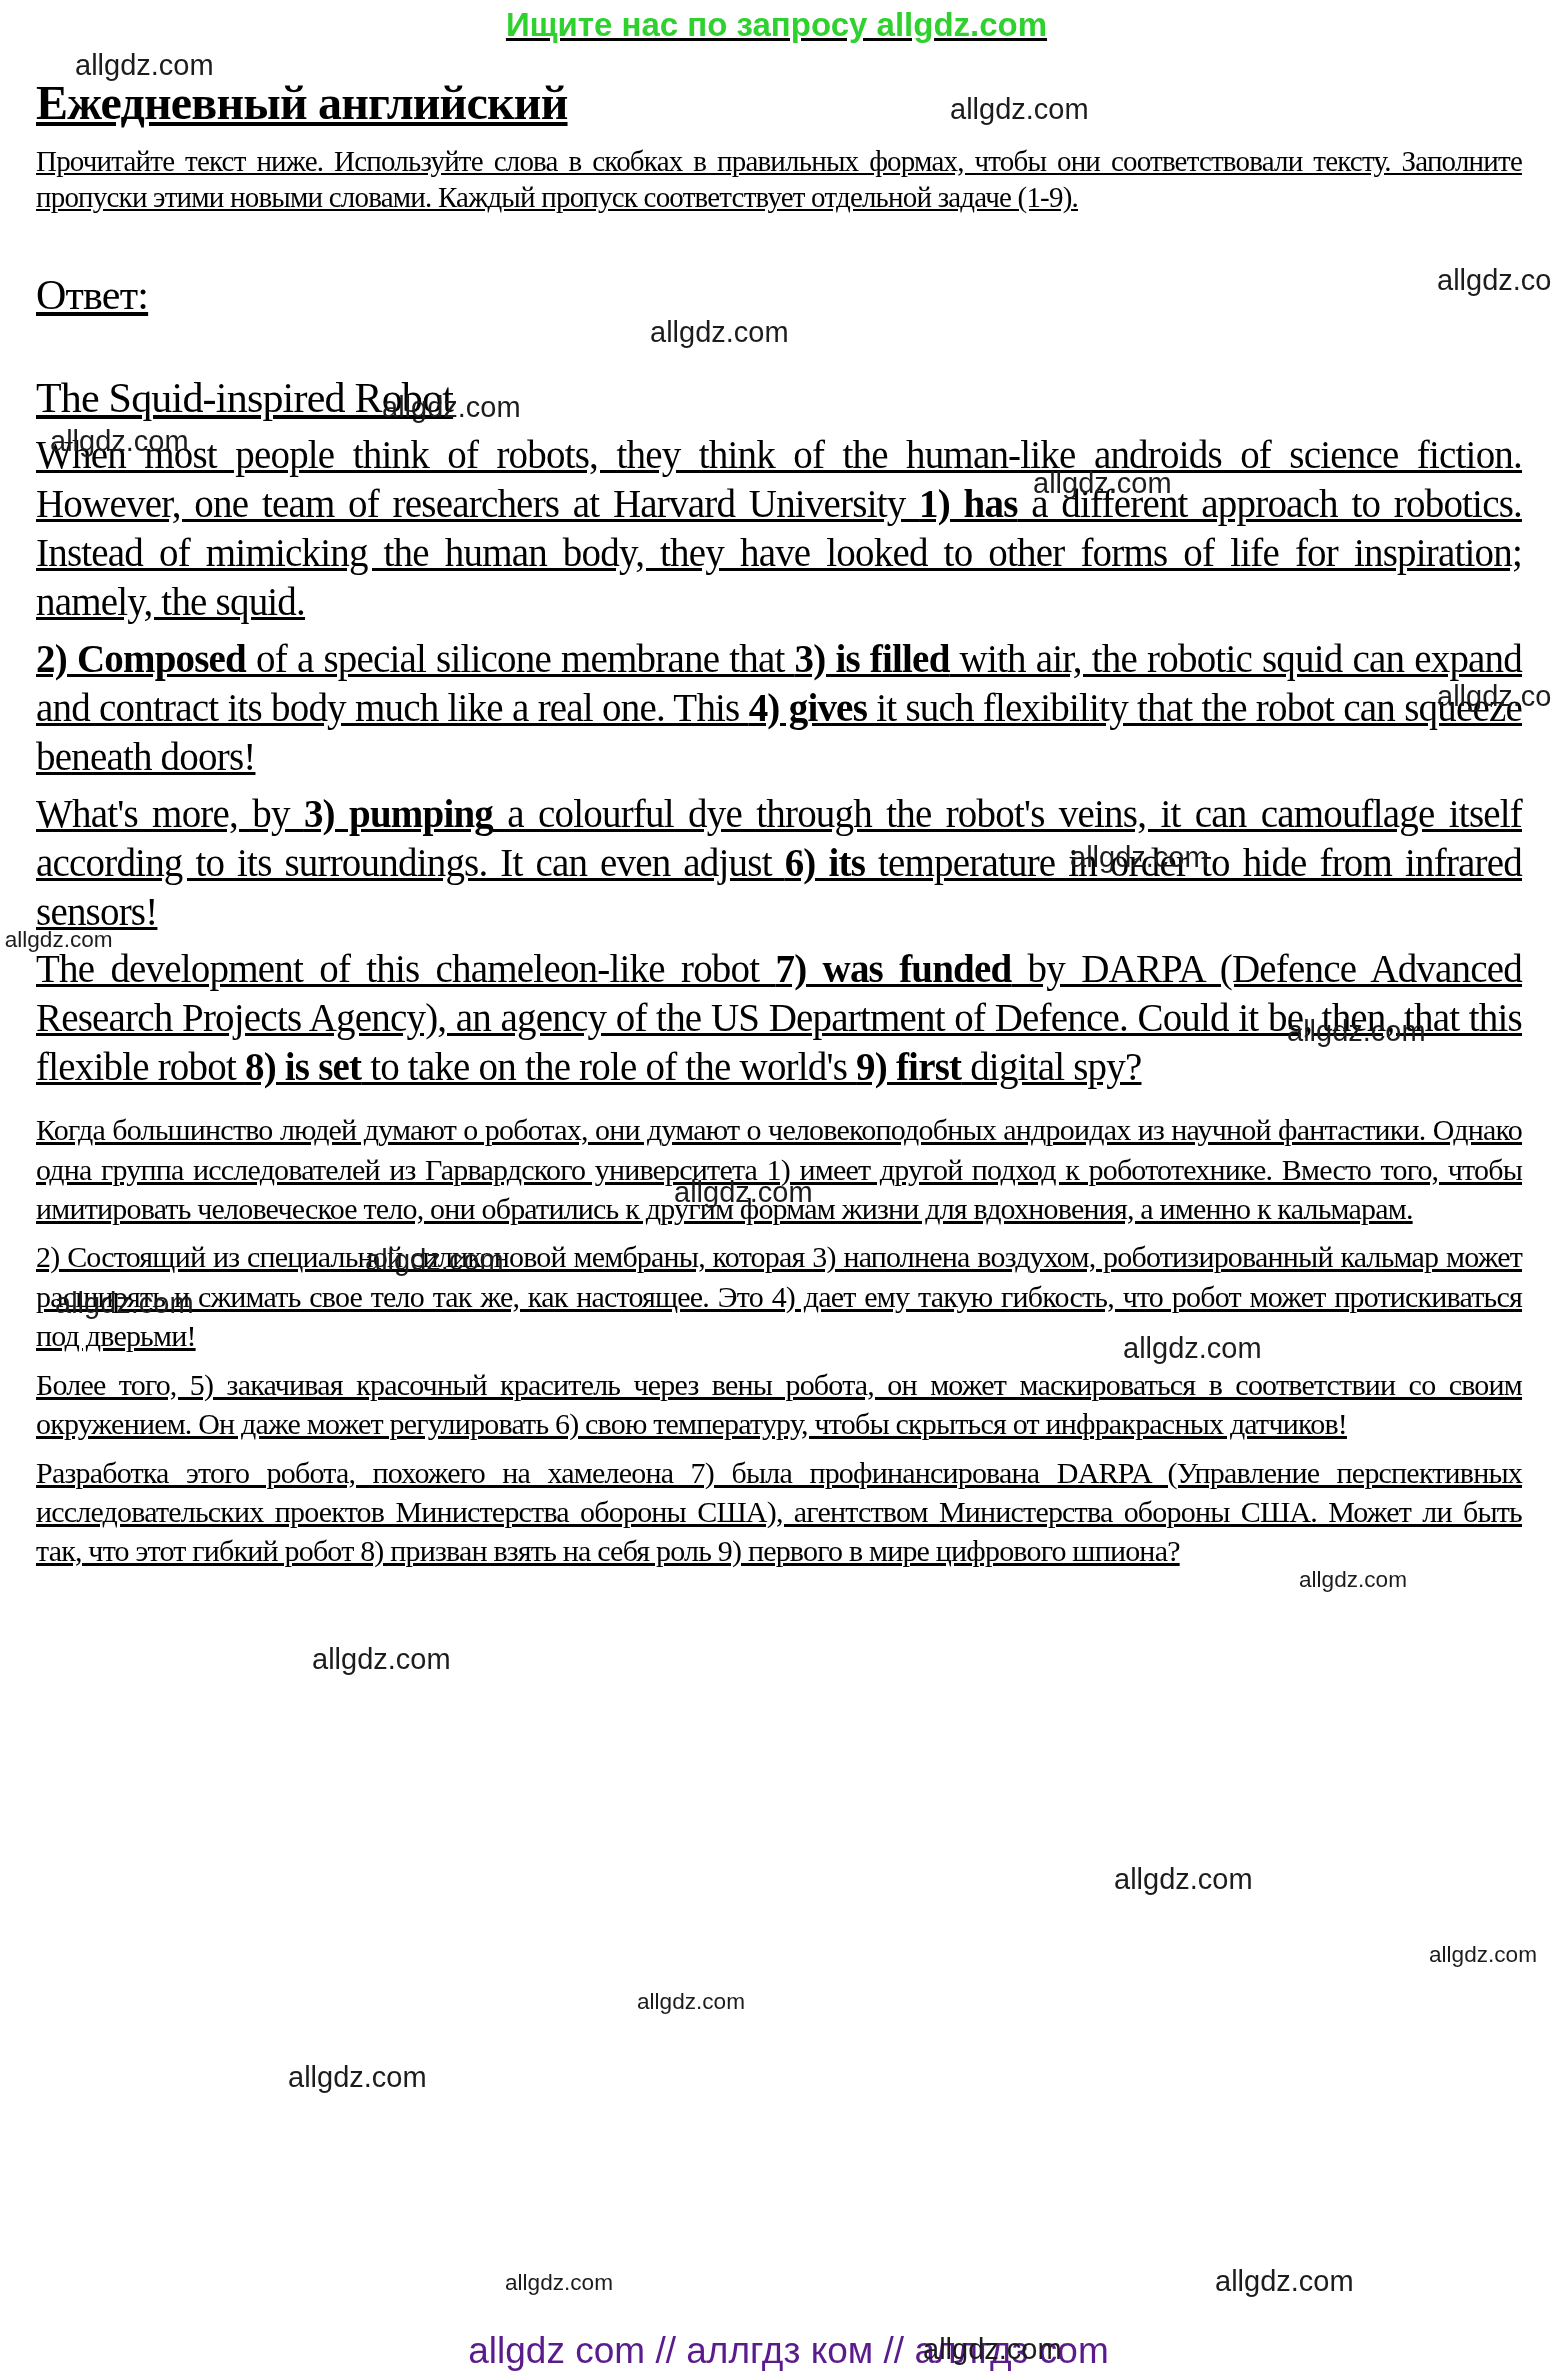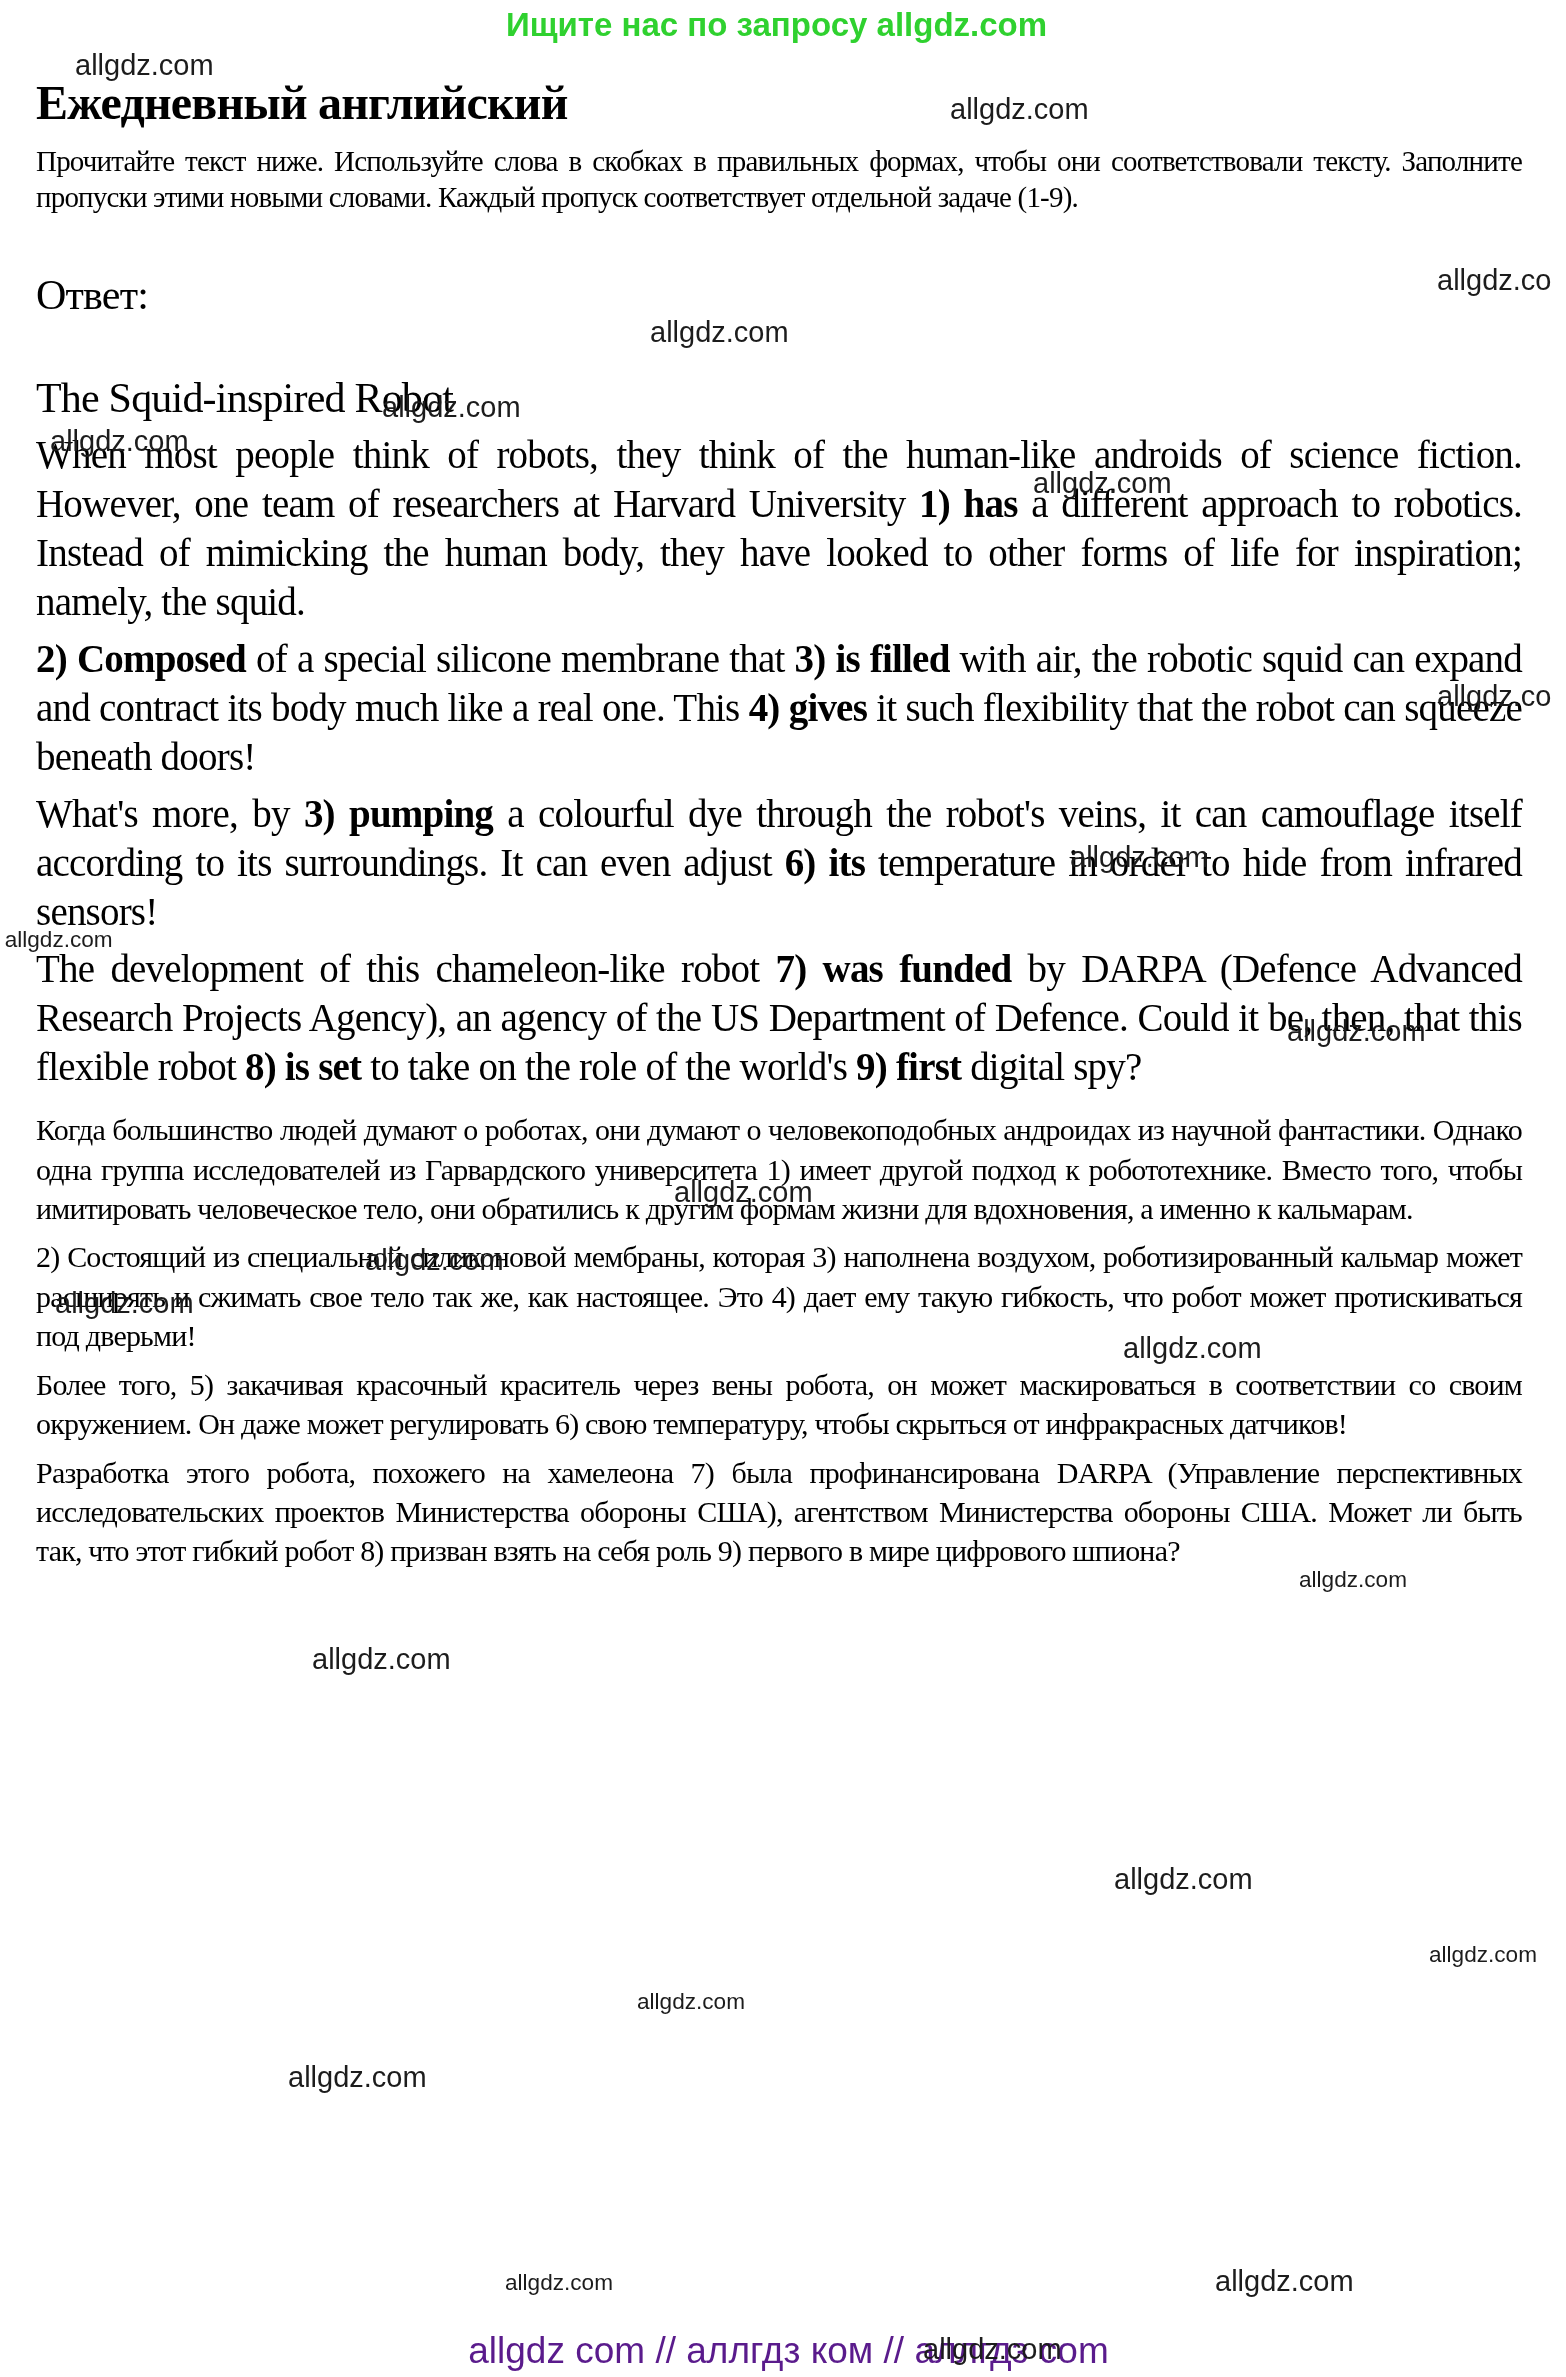--- a/index.html
+++ b/index.html
@@ -4,20 +4,21 @@
 <style>
   html, body { margin: 0; padding: 0; background: #ffffff; }
   .page {
     position: relative;
     width: 1553px;
     height: 2377px;
     background: #ffffff;
     overflow: hidden;
     font-family: "Liberation Serif", serif;
     color: #000000;
+    text-decoration: underline;
   }
   .banner {
     padding-top: 6.2px;
     text-align: center;
     font-family: "Liberation Sans", sans-serif;
     font-size: 33px;
     font-weight: bold;
   }
   .doc-title {
     margin: 31px 36px 0 36px;

